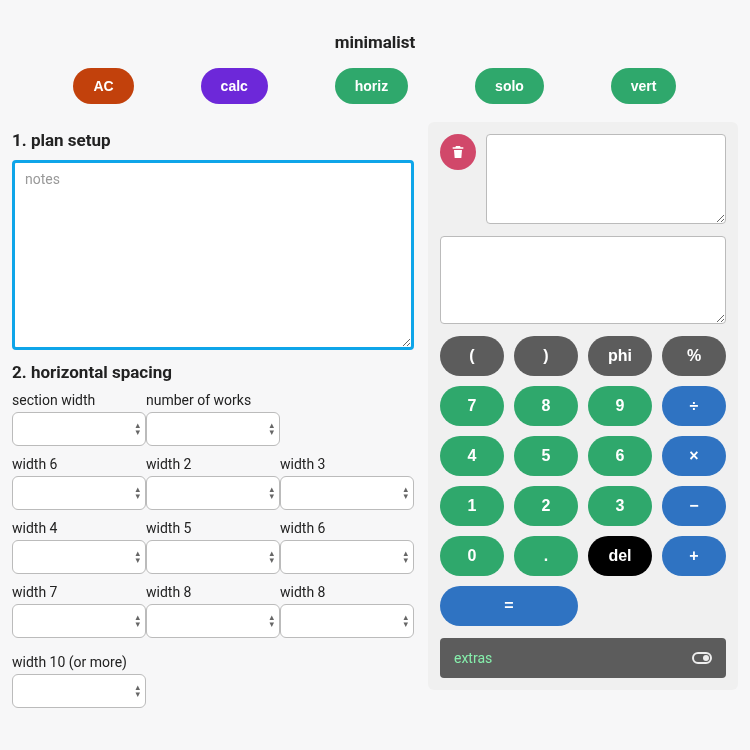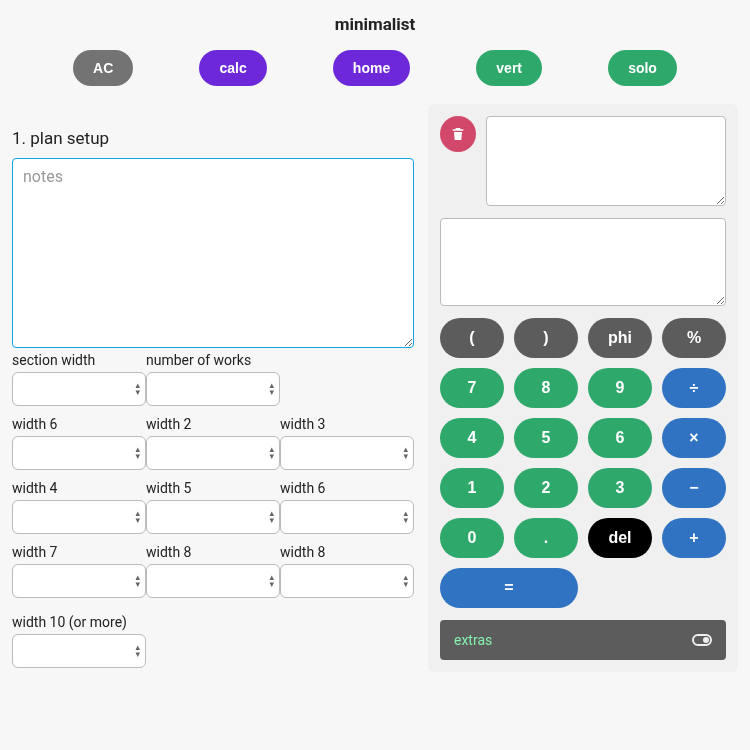--- a/index.html
+++ b/index.html
@@ -6,61 +6,61 @@
   body {
     font-family: -apple-system, BlinkMacSystemFont, "Segoe UI", Roboto, Helvetica, Arial, sans-serif;
     background: #f7f7f8;
     color: #222;
     width: 750px;
     height: 750px;
     overflow: hidden;
   }
   header {
     text-align: center;
-    padding: 14px 0 10px;
+    padding: 32px 0 10px;
   }
   header h1 { font-size: 17px; font-weight: 700; }
   nav {
     display: flex;
     justify-content: space-around;
     padding: 6px 40px 18px;
   }
   .pill {
     border: none;
     border-radius: 999px;
     color: #fff;
     font-size: 14px;
     font-weight: 600;
     padding: 10px 20px;
     min-width: 60px;
     cursor: pointer;
   }
-  .pill-red { background: #737373; }
+  .pill-red { background: #c2410c; }
   .pill-blue { background: #6d28d9; }
   .pill-green { background: #2fa86c; }
 
   main { display: flex; padding: 0 12px; gap: 14px; align-items: flex-start; }
   .left { flex: 1; }
   .right {
     width: 310px;
     background: #f0f0f0;
     border-radius: 6px;
     padding: 12px;
     display: flex;
     flex-direction: column;
     gap: 12px;
   }
-  h2 { font-size: 17px; font-weight: 400; margin: 24px 0 10px; }
+  h2 { font-size: 17px; font-weight: 700; margin: 8px 0 10px; }
   .notes {
     width: 100%;
     height: 190px;
-    border: 1px solid #0ea5e9;
+    border: 3px solid #0ea5e9;
     border-radius: 4px;
     padding: 8px 10px;
-    font-size: 16px;
+    font-size: 14px;
     font-family: inherit;
     resize: both;
   }
   .notes::placeholder { color: #999; }
   .form-grid3 { display: grid; grid-template-columns: repeat(3, 1fr); gap: 10px 0; }
   .form-row { display: flex; flex-direction: column; gap: 4px; }
   .form-label { font-size: 14px; color: #222; }
   .numbox {
     position: relative;
   }
@@ -169,30 +169,31 @@
 </head>
 <body>
 
 <header>
   <h1>minimalist</h1>
 </header>
 
 <nav>
   <button class="pill pill-red">AC</button>
   <button class="pill pill-blue">calc</button>
-  <button class="pill pill-blue">home</button>
+  <button class="pill pill-green">horiz</button>
+  <button class="pill pill-green">solo</button>
   <button class="pill pill-green">vert</button>
-  <button class="pill pill-green">solo</button>
 </nav>
 
 <main>
   <section class="left">
     <h2>1. plan setup</h2>
     <textarea class="notes" placeholder="notes" style=""></textarea>
 
+    <h2>2. horizontal spacing</h2>
 
     <div class="form-grid3" style="margin-bottom:10px;">
       <div class="form-row">
         <label class="form-label">section width</label>
         <div class="numbox">
           <input type="text" value="" style="">
           <span class="spin">▴<br>▾</span>
         </div>
       </div>
       <div class="form-row">

